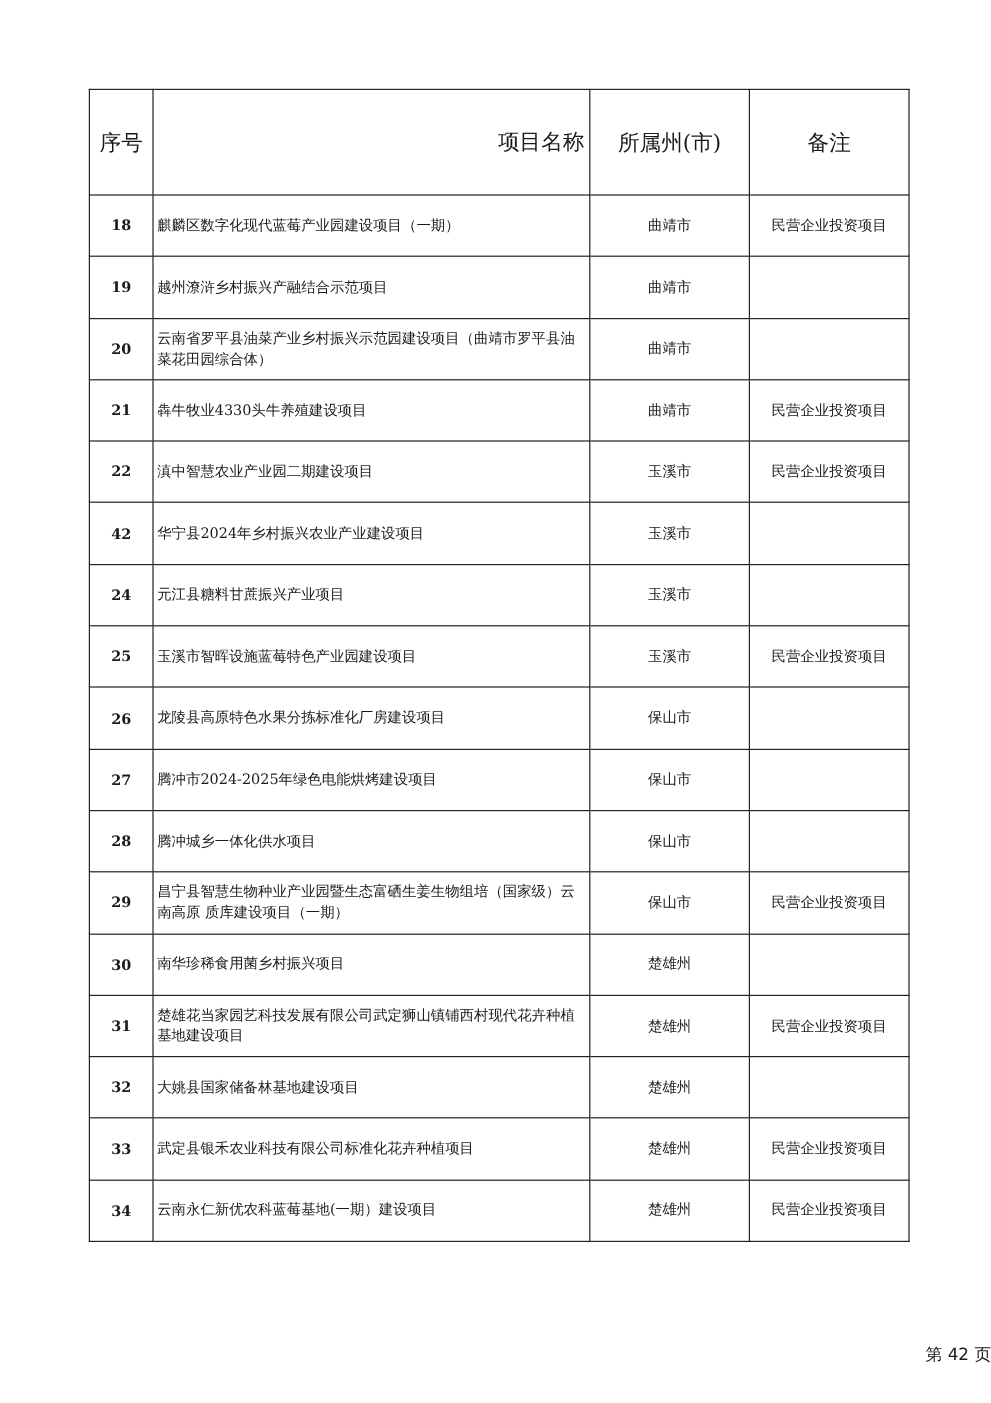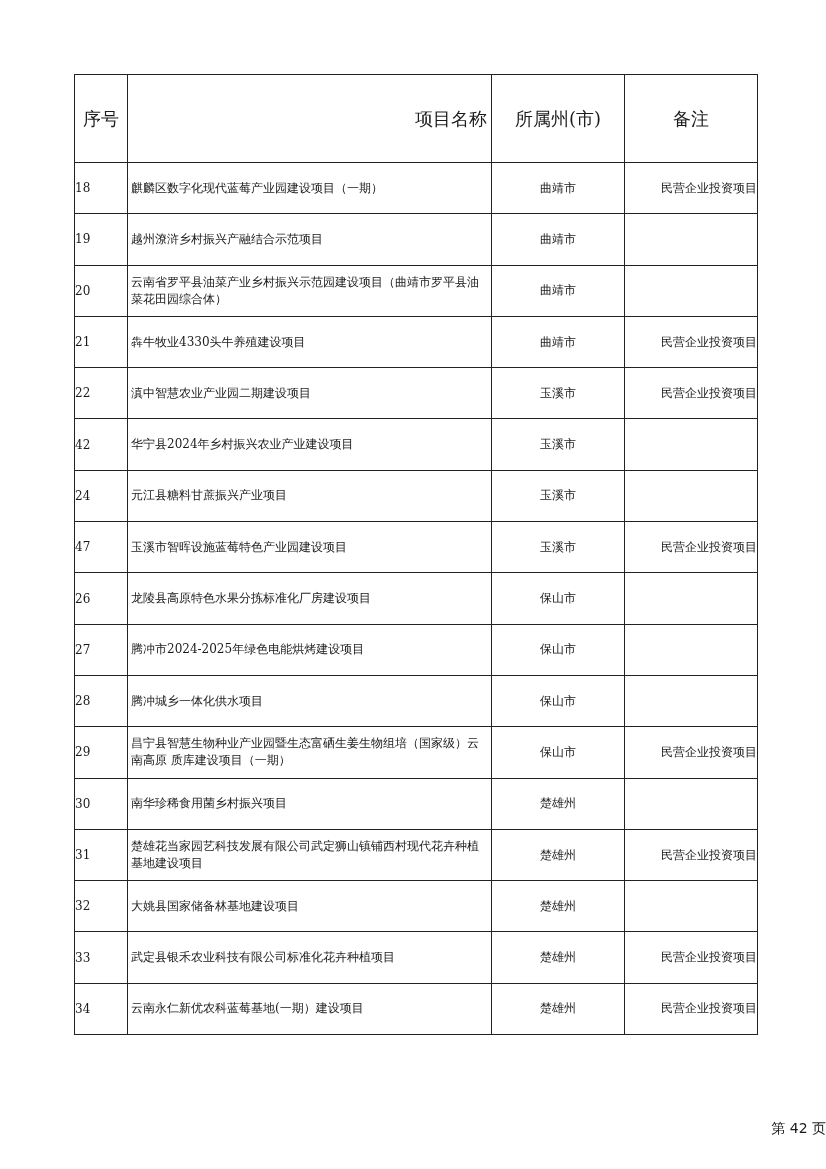--- a/index.html
+++ b/index.html
@@ -3,24 +3,24 @@
   <meta charset="utf-8">
   <style>
     html, body { margin: 0; padding: 0; background: #ffffff; }
     body { width: 826px; height: 1169px; position: relative; overflow: hidden;
            font-family: "DejaVu Serif", "Liberation Serif", serif; color: #1a1a1a; }
     .page-table { position: absolute; left: 74px; top: 74px; width: 676px;
                   border-collapse: collapse; table-layout: fixed; padding-left: 35px; }
     .page-table td, .page-table th { border: 1.4px solid #222; padding: 0; }
     .page-table th { height: 87px; font-weight: normal; font-size: 18px; text-align: center; vertical-align: middle; }
     .page-table td { height: 50.3px; font-size: 12px; vertical-align: middle; }
-    .c-idx { width: 52px; text-align: left; }
+    .c-idx { width: 52px; text-align: center; font-weight: bold; }
     .c-name { width: 356px; text-align: left; padding-left: 3px !important; padding-right: 4px !important; line-height: 17px; }
     .c-city { width: 132px; text-align: center; }
-    .c-note { width: 132px; text-align: right; }
+    .c-note { width: 132px; text-align: center; }
     .footer { position: absolute; top: 1120px; left: 0; width: 826px; text-align: right;
               font-family: "DejaVu Sans", "Liberation Sans", sans-serif; font-size: 14px; }
   </style>
 </head>
 <body>
 
 <table class="page-table">
   <thead>
     <tr>
       <th class="c-idx">序号</th>
@@ -66,21 +66,21 @@
         <td class="c-city">玉溪市</td>
         <td class="c-note"></td>
       </tr>
       <tr>
         <td class="c-idx">24</td>
         <td class="c-name">元江县糖料甘蔗振兴产业项目</td>
         <td class="c-city">玉溪市</td>
         <td class="c-note"></td>
       </tr>
       <tr>
-        <td class="c-idx">47</td>
+        <td class="c-idx">25</td>
         <td class="c-name">玉溪市智晖设施蓝莓特色产业园建设项目</td>
         <td class="c-city">玉溪市</td>
         <td class="c-note">民营企业投资项目</td>
       </tr>
       <tr>
         <td class="c-idx">26</td>
         <td class="c-name">龙陵县高原特色水果分拣标准化厂房建设项目</td>
         <td class="c-city">保山市</td>
         <td class="c-note"></td>
       </tr>

